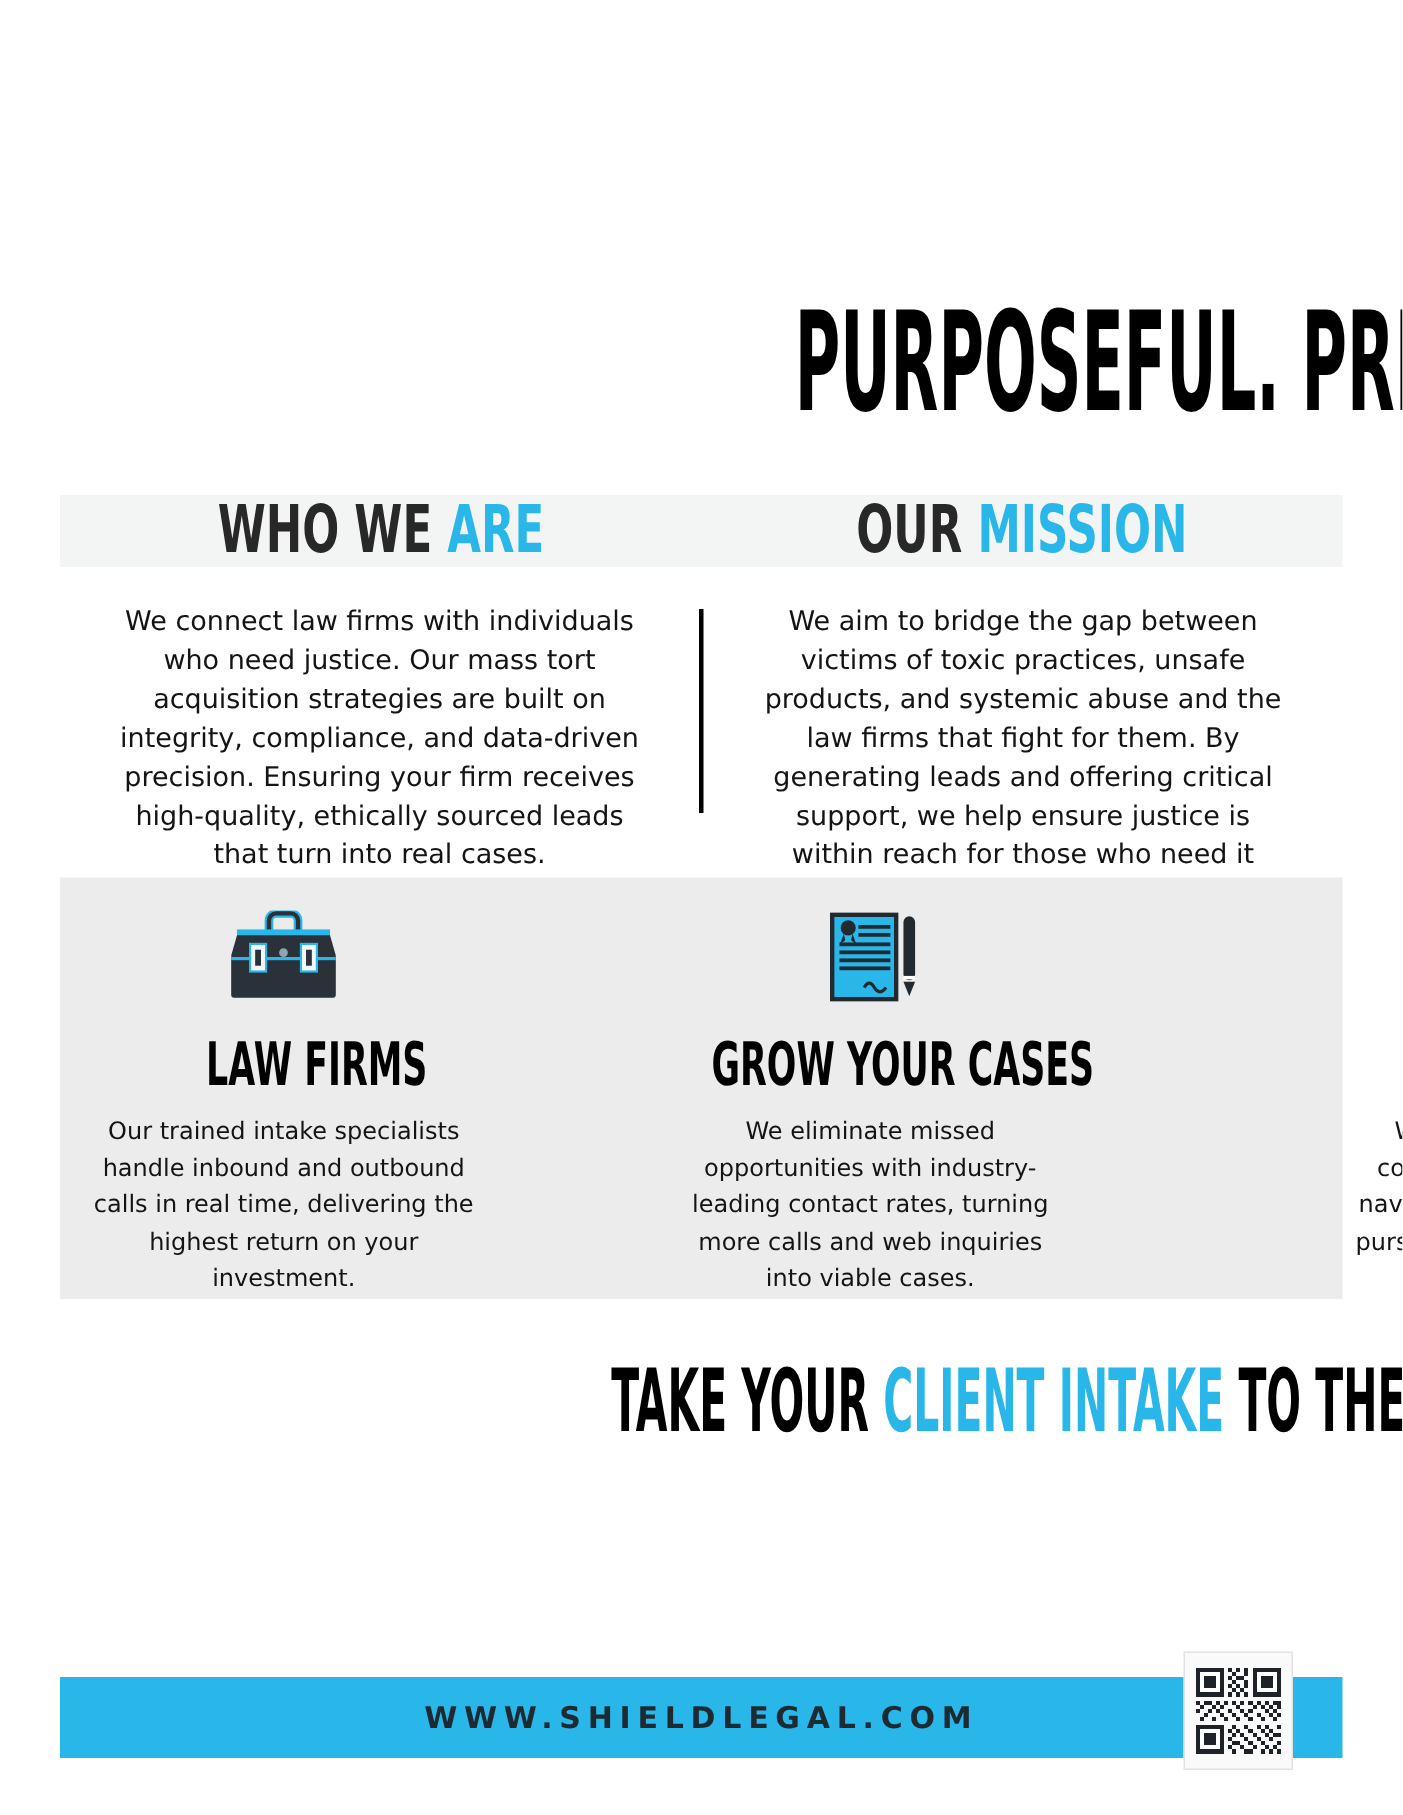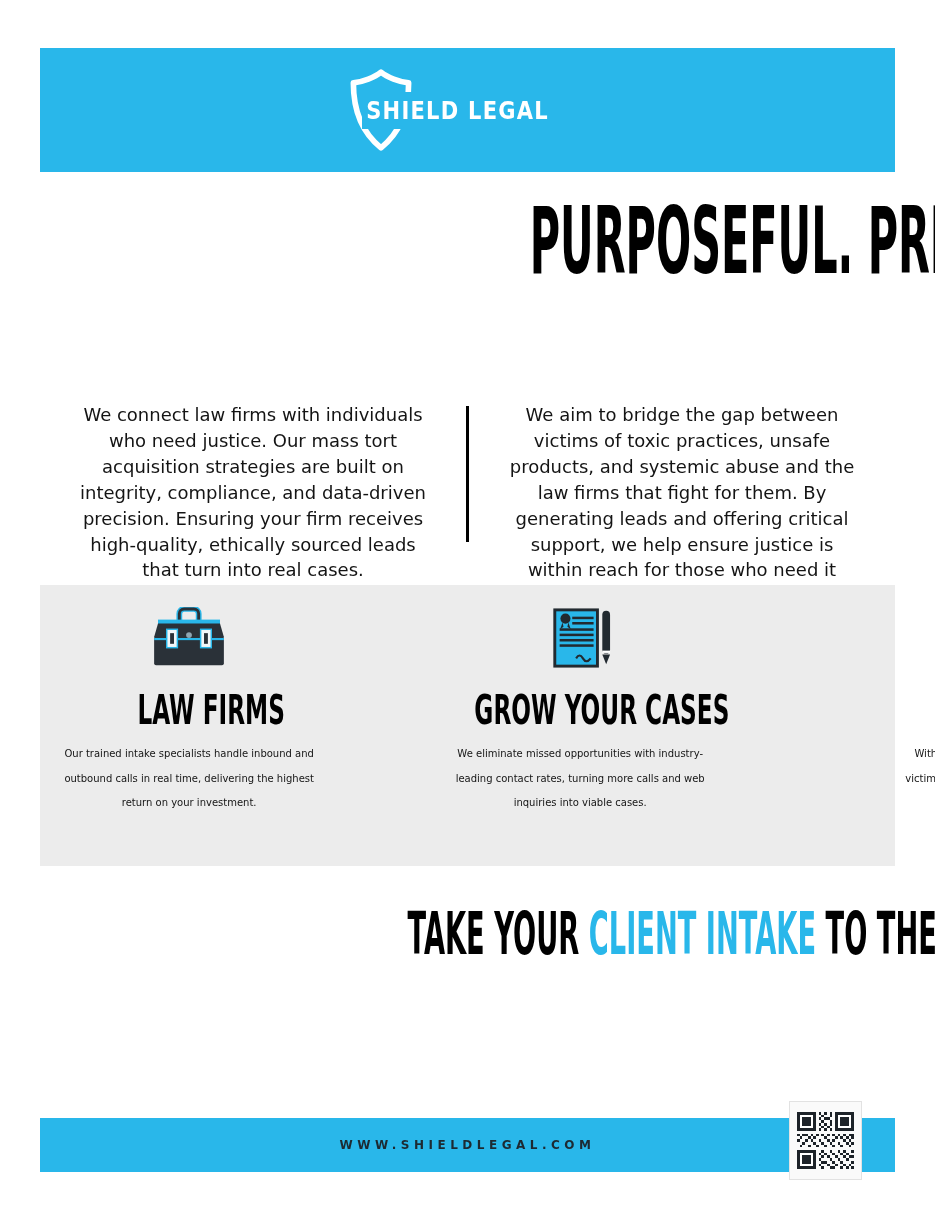--- a/index.html
+++ b/index.html
@@ -77,64 +77,64 @@
   .features {
     position: absolute; top: 585px; left: 40px; width: 855px; height: 281px;
     background: #ececec; display: flex;
   }
   .feature { flex: 1; text-align: center; padding-top: 15px; }
   .feature .icon { height: 76px; display: flex; align-items: center; justify-content: center; }
   .feature h3 { margin-top: 12px; height: 46px; font-weight: bold; color: #000; padding-left: 44px; }
   .feature h3 .squeeze { font-size: 40px; line-height: 44px; transform: scaleX(0.58); }
   .feature p {
     margin: 8px auto 0; width: 262px;
-    font-size: 10px; line-height: 24.5px; color: #141414;
+    font-size: 16px; line-height: 24.5px; color: #141414;
   }
   
   .cta-title {
     position: absolute; top: 903px; left: 0; width: 935px;
     text-align: center; font-weight: bold; color: #000;
   }
   .cta-title .squeeze { font-size: 58px; line-height: 62px; transform: scaleX(0.47); }
   .cta-body {
     position: absolute; top: 988px; left: 100px; width: 735px;
     font-size: 17.5px; line-height: 21.9px; text-align: center; color: #141414;
   }
   
   .footbar {
     position: absolute; top: 1118px; left: 40px; width: 855px; height: 54px;
     background: #29b7ea; display: flex; align-items: center; justify-content: center;
   }
   .footbar span {
-    font-size: 12px; font-weight: bold; letter-spacing: 4.5px; color: #1d2a32;
+    font-size: 20px; font-weight: bold; letter-spacing: 4.5px; color: #1d2a32;
   }
   .qr {
     position: absolute; left: 789px; top: 1101px; width: 73px; height: 79px;
     background: #fafafa; border: 1px solid #e2e2e2; padding: 8px 7px;
   }
   .qr svg { width: 100%; height: 100%; }
 </style>
 </head>
 <body>
 
 <div class="page">
 
-  <header class="topbar">
-    <div class="logo">
-      <svg viewBox="0 0 64 84" fill="none">
-        <path d="M32 5 C 26 10, 14 14.5, 5 15.5 C 5 39, 12 63, 32 79 C 52 63, 59 39, 59 15.5 C 50 14.5, 38 10, 32 5 Z" stroke="#ffffff" stroke-width="5.5" stroke-linejoin="round"></path>
-      </svg>
-      <span class="logo-text">SHIELD LEGAL</span>
-    </div>
-  </header>
 
   <h1 class="headline">
     <span class="squeeze">PURPOSEFUL. PRINCIPLED.  PROVEN.</span>
   </h1>
 
+  <div class="section-bar">
+    <div class="section-cell">
+      <span class="squeeze"><span>WHO WE </span><span class="accent">ARE</span></span>
+    </div>
+    <div class="section-cell">
+      <span class="squeeze"><span>OUR </span><span class="accent">MISSION</span></span>
+    </div>
+  </div>
 
   <div class="two-col">
     <p>We connect law firms with individuals who need justice. Our mass tort acquisition strategies are built on integrity, compliance, and data-driven precision. Ensuring your firm receives high-quality, ethically sourced leads that turn into real cases.</p>
     <div class="vdivider"></div>
     <p>We aim to bridge the gap between victims of toxic practices, unsafe products, and systemic abuse and the law firms that fight for them. By generating leads and offering critical support, we help ensure justice is within reach for those who need it most.</p>
   </div>
 
   <section class="features">
 
     <div class="feature">

